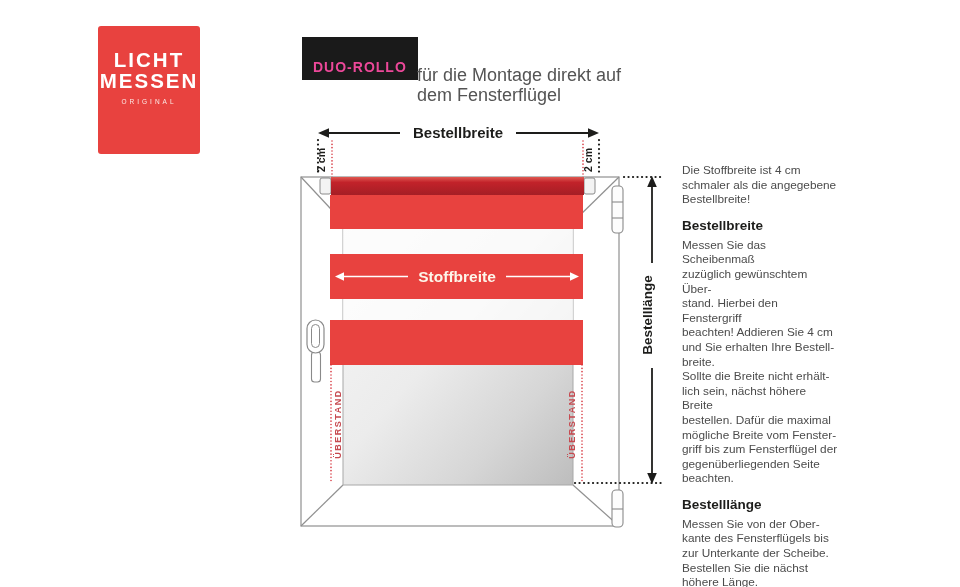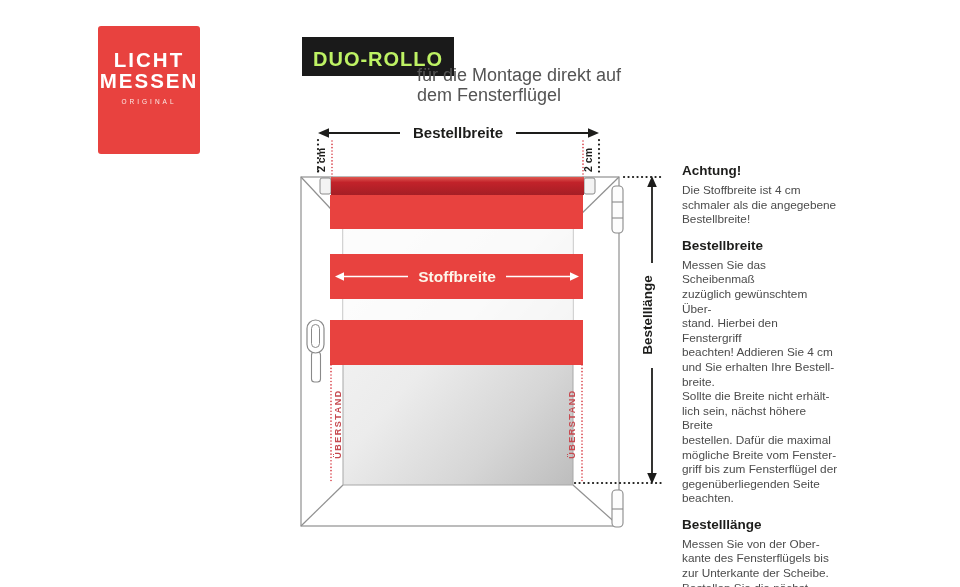--- a/index.html
+++ b/index.html
@@ -33,25 +33,25 @@
     margin-top: 7px;
     font-size: 6.5px;
     letter-spacing: 3px;
     color: #fbeae6;
   }
   
   .badge {
     position: absolute;
     left: 302px; top: 37px;
     background: #1a1a1a;
-    color: #bef264;
-    font-size: 20px;
+    color: #ec4899;
+    font-size: 14px;
     font-weight: bold;
     letter-spacing: 1px;
-    padding: 11px 11px 5px 11px;
+    padding: 22px 11px 5px 11px;
   }
   .title {
     position: absolute;
     left: 417px; top: 42px;
     font-size: 15.5px;
     font-weight: bold;
     letter-spacing: 0.8px;
     color: #1d1d1b;
   }
   .subtitle {
@@ -199,21 +199,20 @@
         <line x1="362" y1="72" x2="362" y2="150" stroke="#1d1d1b" stroke-width="1.8"></line>
         <line x1="362" y1="255" x2="362" y2="362" stroke="#1d1d1b" stroke-width="1.8"></line>
         <polygon points="362,63 357.2,74 366.8,74" fill="#1d1d1b"></polygon>
         <polygon points="362,371 357.2,360 366.8,360" fill="#1d1d1b"></polygon>
         <text x="362" y="202" transform="rotate(-90 362 202)" text-anchor="middle" fill="#1d1d1b" font-size="13.5" font-weight="bold">Bestelllänge</text>
       </g>
     </svg>
   </div>
 
   <div class="info">
-    <h4>Achtung!</h4>
     <p>Die Stoffbreite ist 4 cm
 schmaler als die angegebene
 Bestellbreite!</p>
     <h4>Bestellbreite</h4>
     <p>Messen Sie das Scheibenmaß
 zuzüglich gewünschtem Über-
 stand. Hierbei den Fenstergriff
 beachten! Addieren Sie 4 cm
 und Sie erhalten Ihre Bestell-
 breite.

